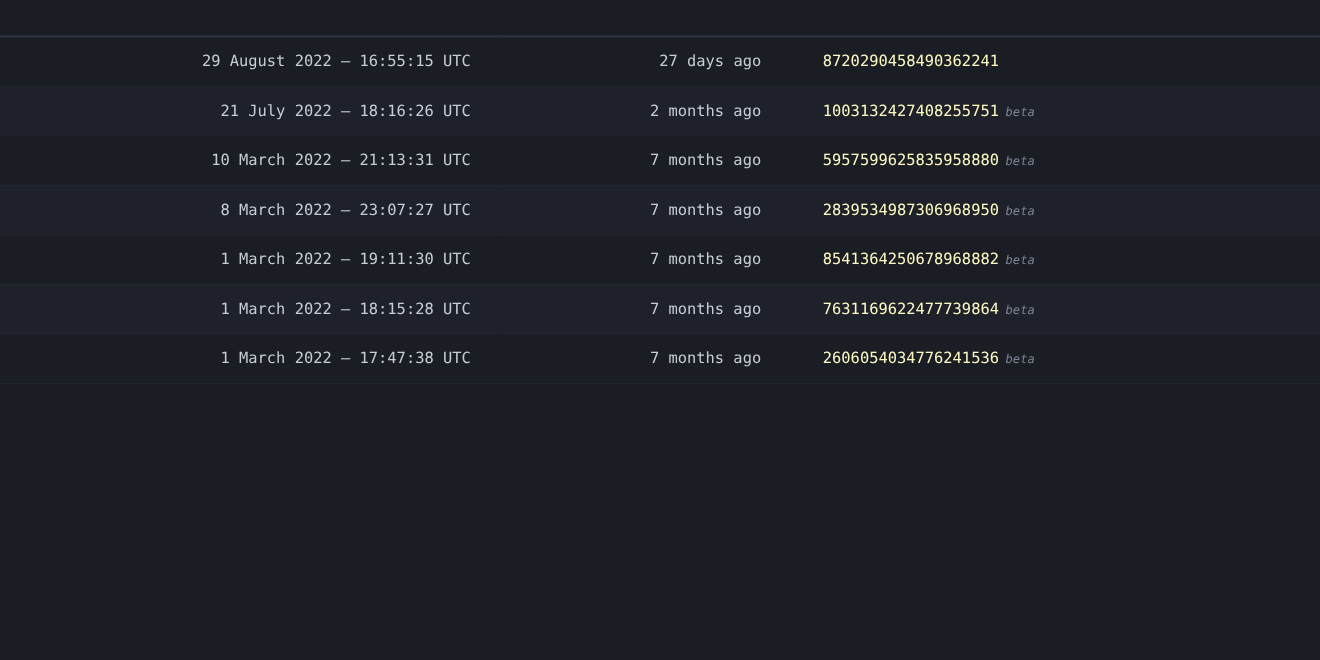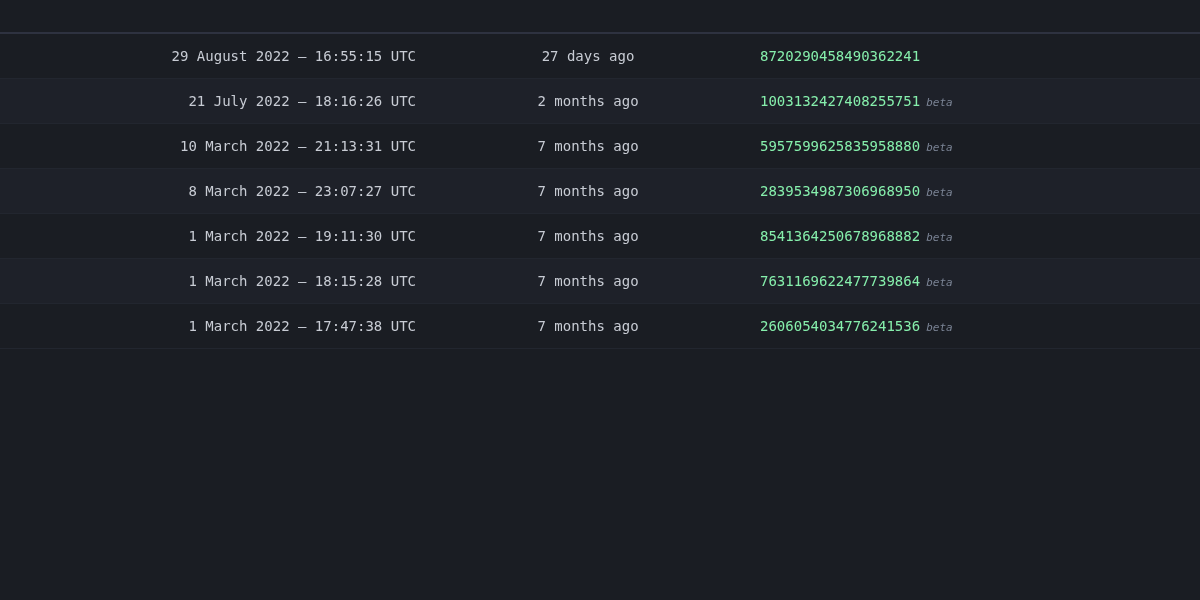--- a/index.html
+++ b/index.html
@@ -58,43 +58,43 @@
 
     tbody tr:nth-child(even) {
       background-color: #1e2129;
     }
 
     tbody tr:nth-child(odd) {
       background-color: #1a1d23;
     }
 
     tbody td {
-      padding: 14px 40px;
+      padding: 14px 28px;
       vertical-align: middle;
     }
 
     .seen-date {
       text-align: right;
       color: #c8ccd4;
       font-size: 14px;
     }
 
     .relative-date {
-      text-align: center;
+      text-align: right;
       color: #c8ccd4;
       font-size: 14px;
     }
 
     .manifest-cell {
       text-align: left;
       font-size: 14px;
     }
 
     .manifest-link {
-      color: #86efac;
+      color: #fef9c3;
       text-decoration: none;
       cursor: pointer;
     }
 
     .beta-badge {
       display: inline-block;
       margin-left: 6px;
       font-size: 11px;
       color: #7a8394;
       font-style: italic;

